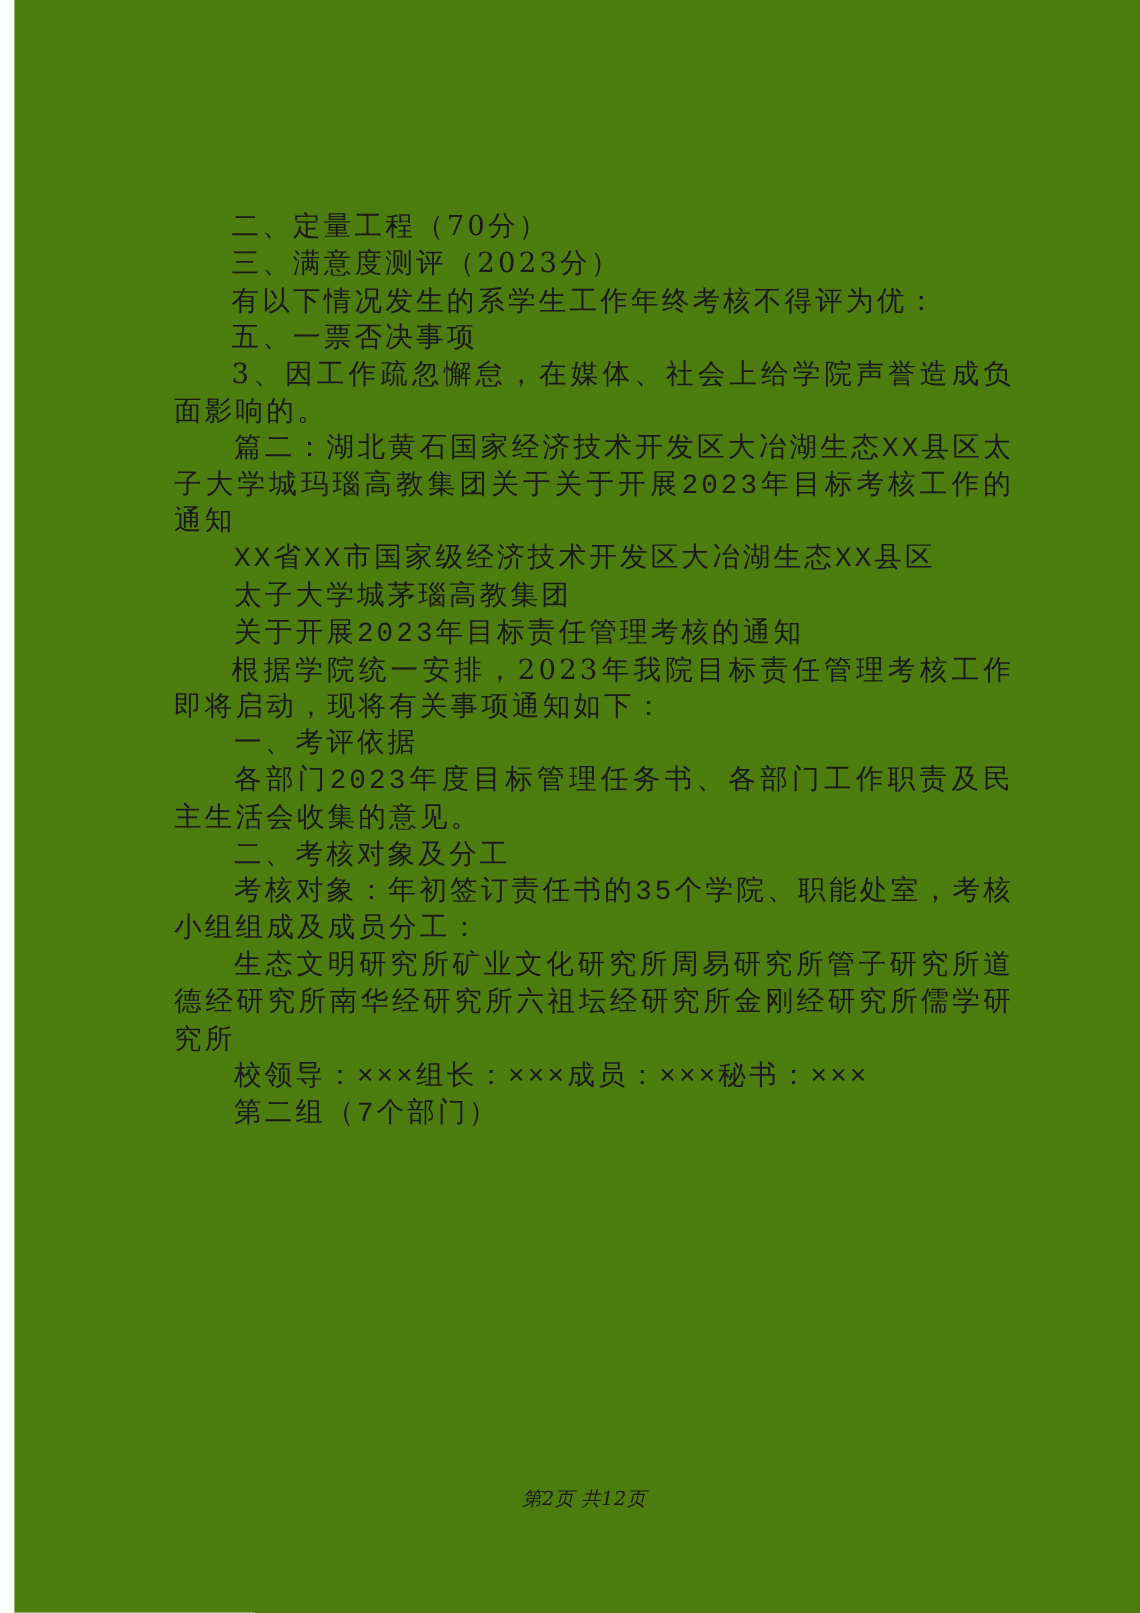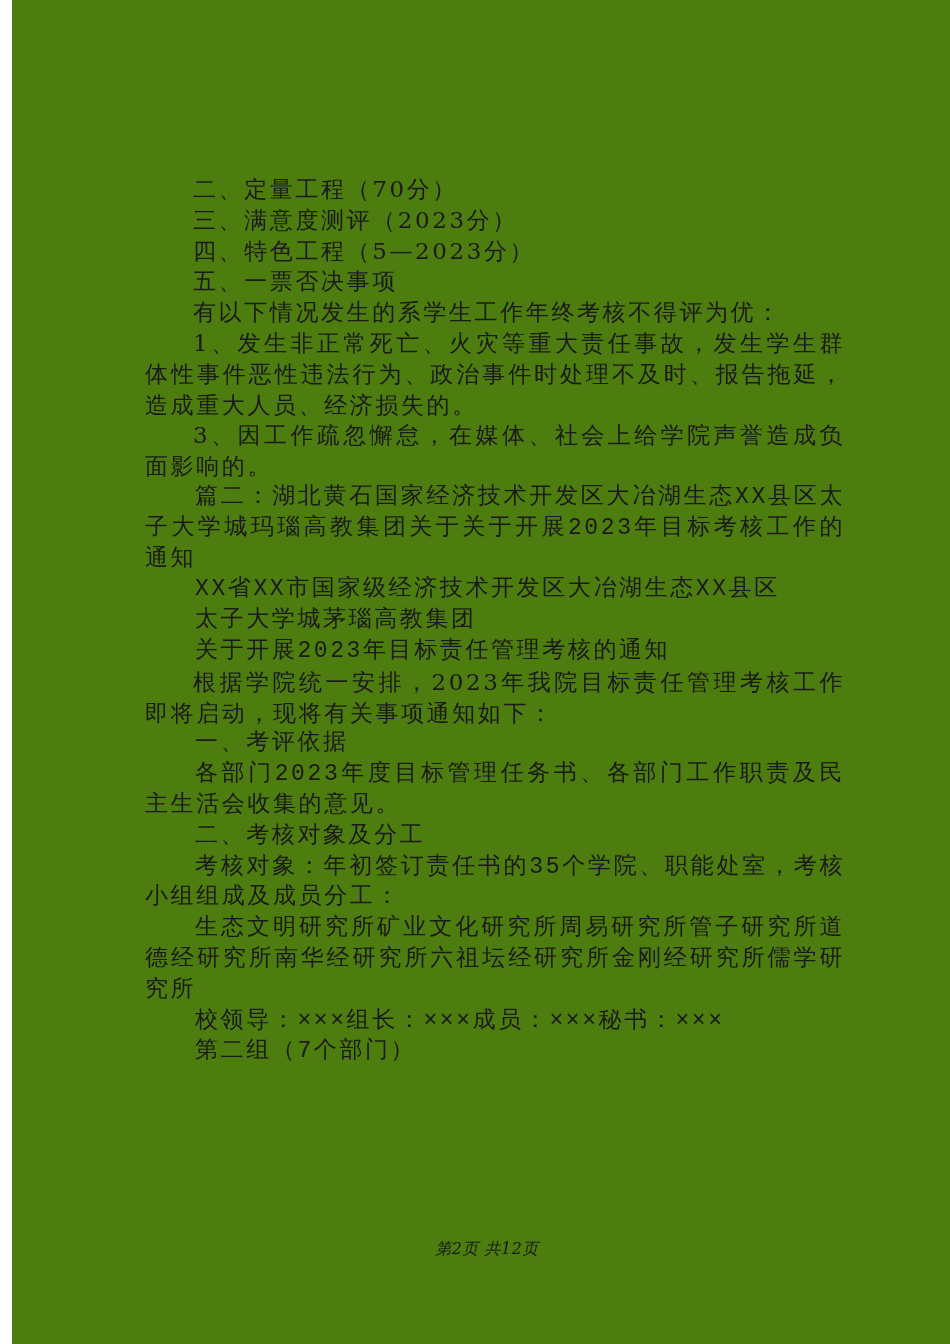--- a/index.html
+++ b/index.html
@@ -56,24 +56,22 @@
       font-style: italic;
     }
   </style>
 </head>
 <body>
 
 <div class="page">
   <div class="body-text">
     <p class="para">二、定量工程（70分）</p>
     <p class="para">三、满意度测评（2023分）</p>
-    <p class="para">四、特色工程（5—2023分）</p>
+    <p class="para">有以下情况发生的系学生工作年终考核不得评为优：</p>
     <p class="para">五、一票否决事项</p>
-    <p class="para">有以下情况发生的系学生工作年终考核不得评为优：</p>
-    <p class="para">1、发生非正常死亡、火灾等重大责任事故，发生学生群体性事件恶性违法行为、政治事件时处理不及时、报告拖延，造成重大人员、经济损失的。</p>
     <p class="para">3、因工作疏忽懈怠，在媒体、社会上给学院声誉造成负面影响的。</p>
     <p class="para indent-deep">篇二：湖北黄石国家经济技术开发区大冶湖生态XX县区太子大学城玛瑙高教集团关于关于开展2023年目标考核工作的通知</p>
     <p class="para indent-deep">XX省XX市国家级经济技术开发区大冶湖生态XX县区</p>
     <p class="para indent-deep">太子大学城茅瑙高教集团</p>
     <p class="para indent-deep">关于开展2023年目标责任管理考核的通知</p>
     <p class="para">根据学院统一安排，2023年我院目标责任管理考核工作即将启动，现将有关事项通知如下：</p>
     <p class="para indent-deep">一、考评依据</p>
     <p class="para indent-deep">各部门2023年度目标管理任务书、各部门工作职责及民主生活会收集的意见。</p>
     <p class="para indent-deep">二、考核对象及分工</p>
     <p class="para indent-deep">考核对象：年初签订责任书的35个学院、职能处室，考核小组组成及成员分工：</p>

